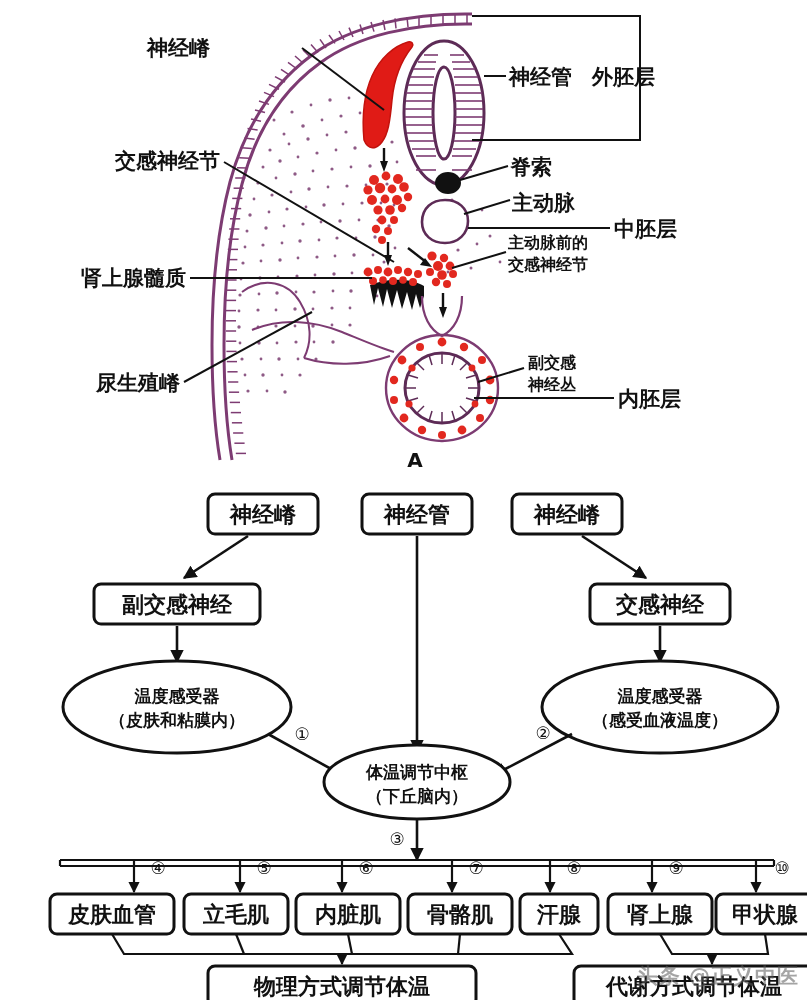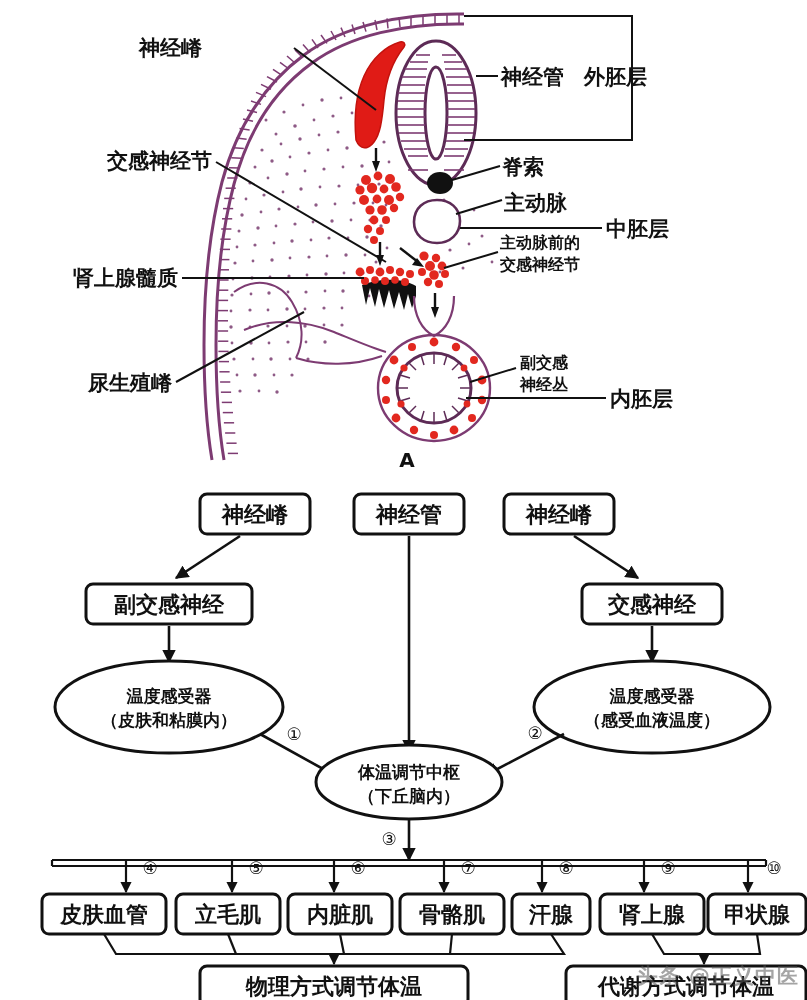--- a/index.html
+++ b/index.html
@@ -16,21 +16,21 @@
     color: #111111;
   }
   #page {
     position: absolute;
     left: 0; top: 0;
     width: 807px;
     height: 1000px;
   }
   .fig {
     position: absolute;
-    left: 4px;
+    left: 12px;
     width: 680px;
   }
   #figure-a { top: 0; height: 470px; }
   #figure-b { top: 462px; height: 538px; }
 
   svg { display: block; }
 
   text {
     font-family: "DejaVu Sans", "Liberation Sans", sans-serif;
     fill: #111111;

